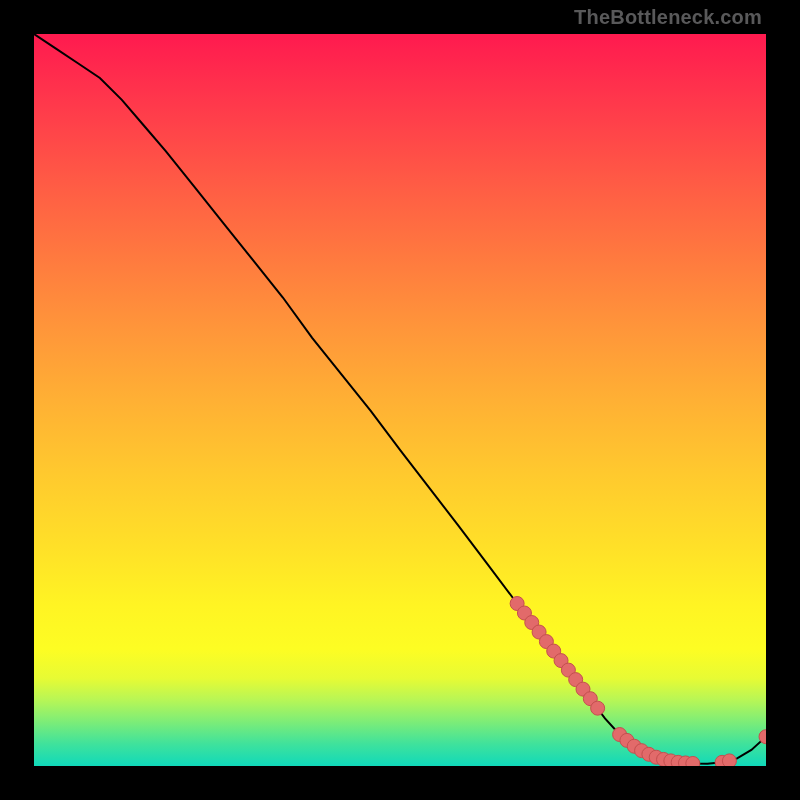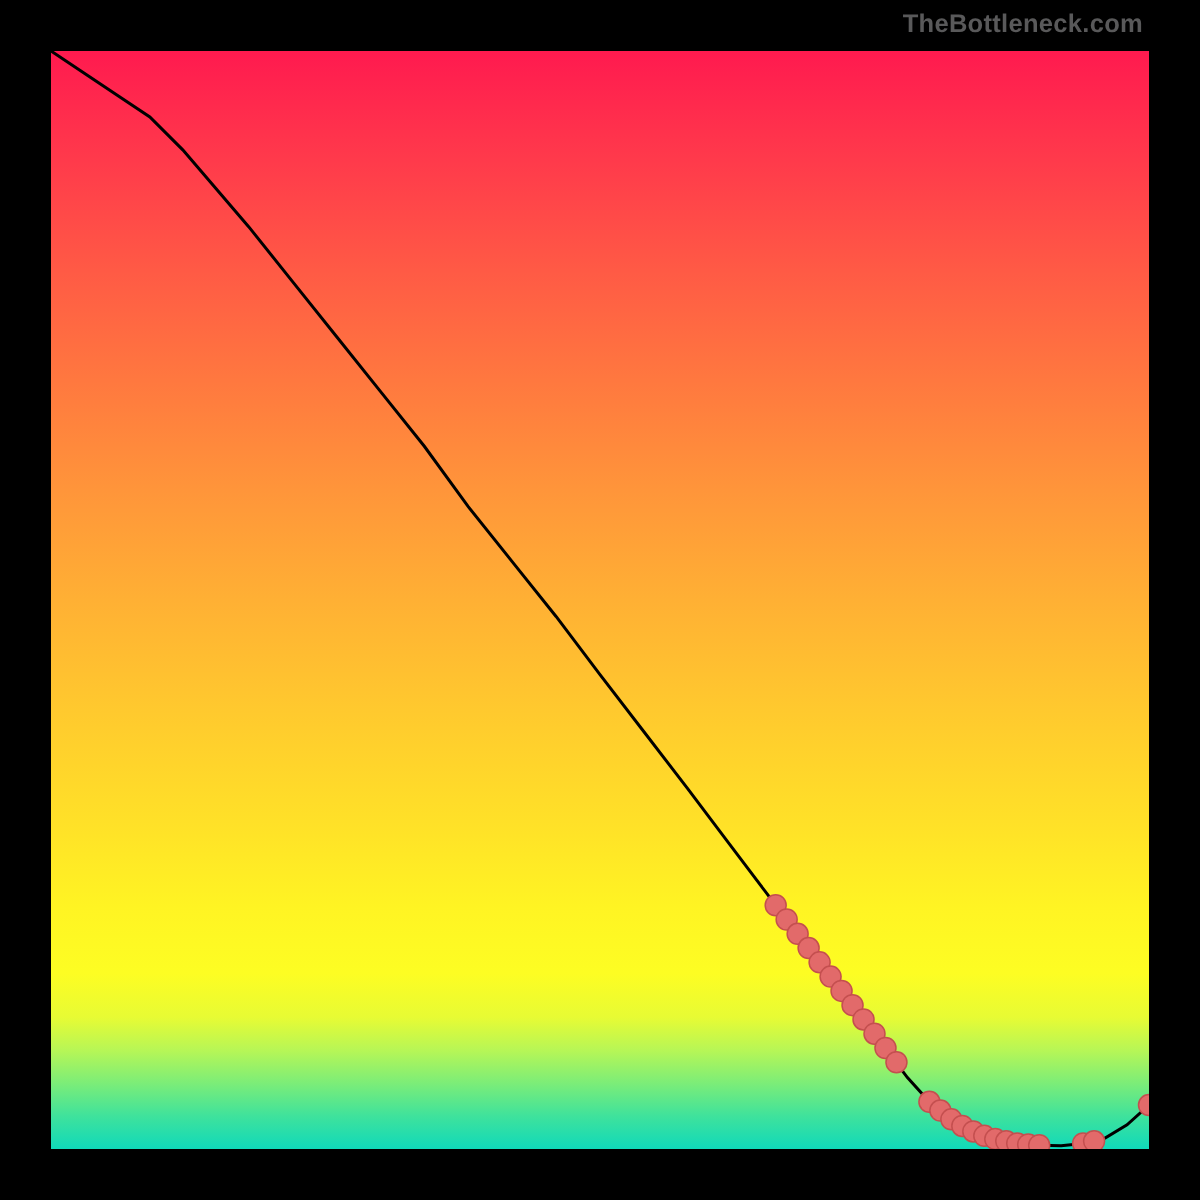--- a/index.html
+++ b/index.html
@@ -39,21 +39,21 @@
       #7ced78 94%,
       #3fe29c 97%,
       #10d9ba 100%
     );
   }
   .watermark {
     position: absolute;
     top: 6px;
     right: 38px;
     font-family: Arial, Helvetica, sans-serif;
-    font-size: 17px;
+    font-size: 20px;
     font-weight: 600;
     color: #59595a;
     letter-spacing: 0.2px;
     user-select: none;
   }
   svg.overlay {
     position: absolute;
     left: 0;
     top: 0;
     width: 732px;

